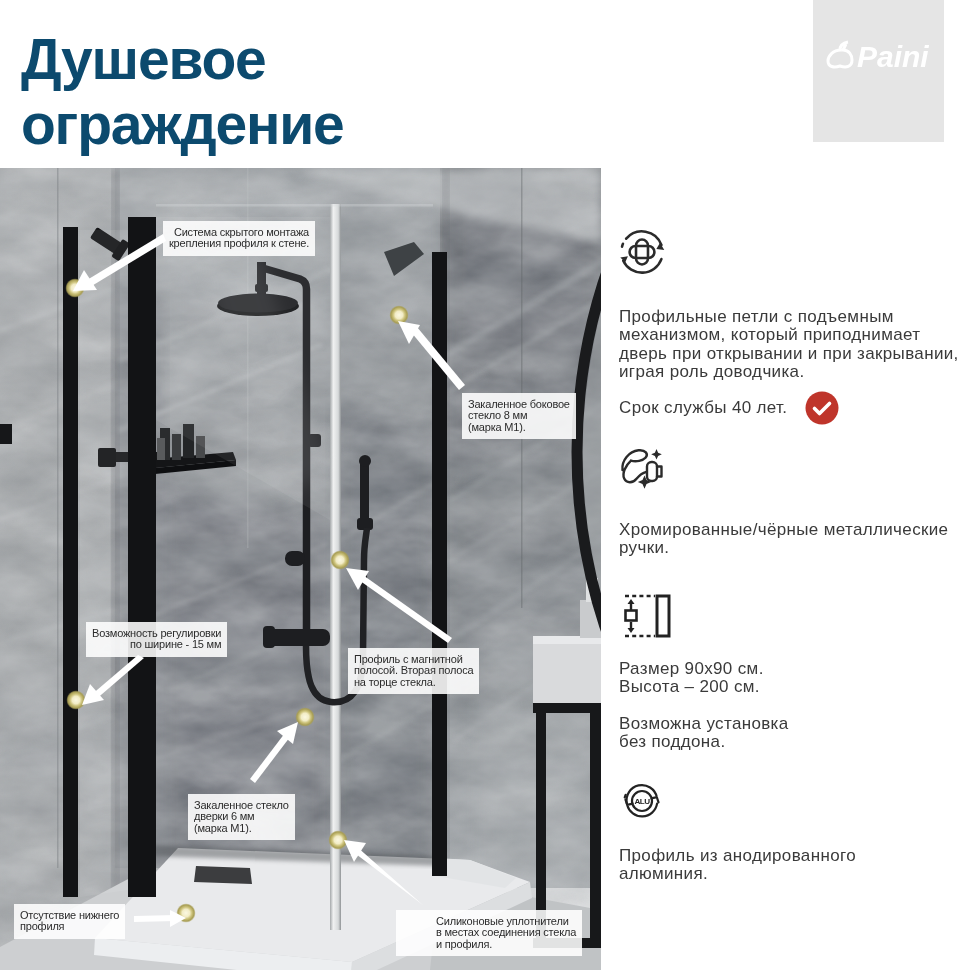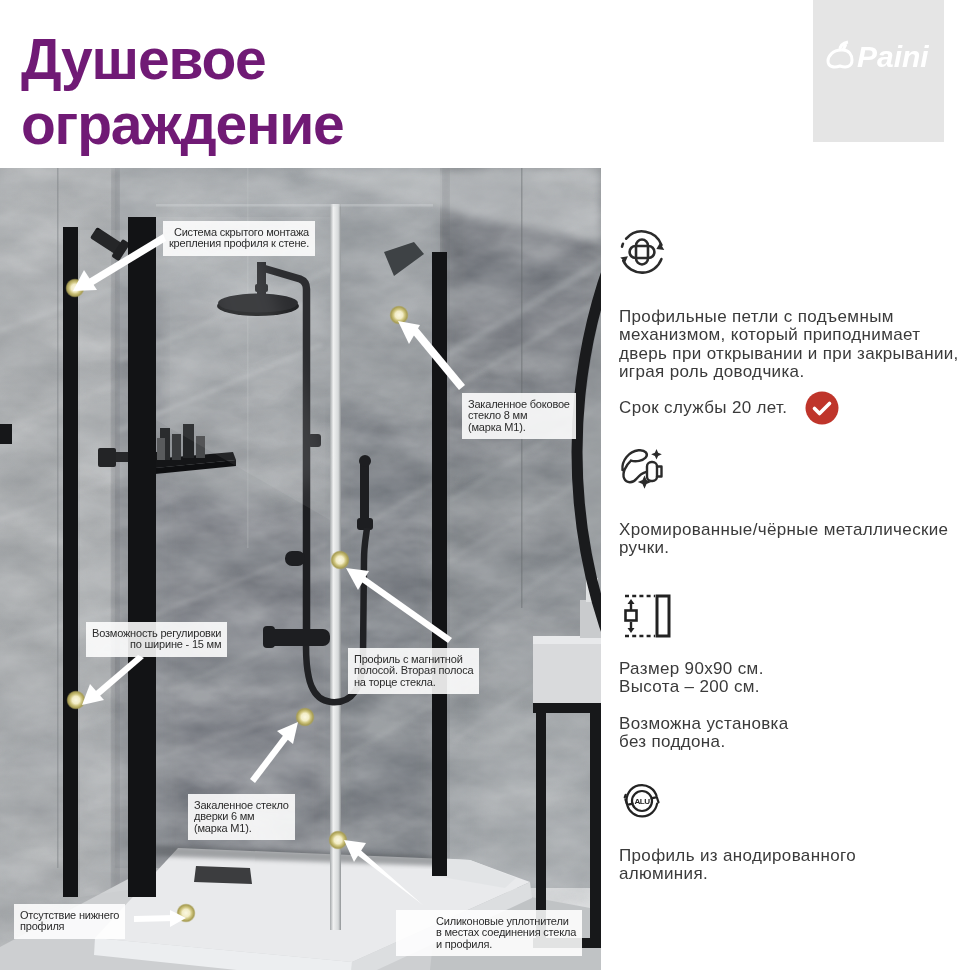--- a/index.html
+++ b/index.html
@@ -6,21 +6,21 @@
   body{width:961px;height:970px;background:#ffffff;position:relative;overflow:hidden;
        font-family:"Liberation Sans",sans-serif;}
   .abs{position:absolute;}
   .rtext{font-size:17px;line-height:18.4px;color:#3a3a3a;letter-spacing:0.35px;}
   .callout{position:absolute;background:rgba(255,255,255,0.88);color:#2b2b2b;
            font-size:11px;line-height:11.4px;padding:6px 6px;letter-spacing:-0.2px;white-space:nowrap;}
 </style>
 </head>
 <body>
 
-<div class="abs" style="left:21px;top:27px;width:560px;font-weight:bold;font-size:57px;line-height:65px;color:#701a75;letter-spacing:-1.2px;">Душевое<br>ограждение</div>
+<div class="abs" style="left:21px;top:27px;width:560px;font-weight:bold;font-size:57px;line-height:65px;color:#0c4a6e;letter-spacing:-1.2px;">Душевое<br>ограждение</div>
 
 <div class="abs" style="left:813px;top:0;width:131px;height:142px;background:#e5e5e5;">
   <svg width="131" height="142" viewBox="0 0 131 142">
     <g fill="none" stroke="#ffffff" stroke-width="3">
       <path d="M 28 50 C 20 50 15 56 15 61 C 15 67 21 68 27 66 C 33 68 39 67 39 60 C 39 55 36 50 30 50 L 33 44 M 27 50 C 27 46 30 43 35 42"></path>
     </g>
     <text x="44" y="67" fill="#ffffff" font-size="30" font-style="italic" font-weight="bold" font-family="Liberation Sans, sans-serif">Paini</text>
   </svg>
 </div>
 
@@ -304,21 +304,21 @@
   <path d="M 46.1 32.7 A 22.5 22.5 0 0 1 4.6 34.5"></path>
   <path d="M 3.3 19.2 A 22.5 22.5 0 0 1 4.3 16.1"></path>
   <path d="M 44.6 14.9 l 4.6 7.8 l -8.6 -1.0 z" fill="#2b2b2b" stroke="none"></path>
   <path d="M 6.8 36.1 l -5.4 -5.0 l 8.3 -1.4 z" fill="#2b2b2b" stroke="none"></path>
   <rect x="18.5" y="11.5" width="13" height="27" rx="6.5"></rect>
   <rect x="11.5" y="18.5" width="27" height="13" rx="6.5"></rect>
 </svg>
 
 <div class="abs rtext" style="left:619px;top:308px;width:345px;">Профильные петли с подъемным<br>механизмом, который приподнимает<br>дверь при открывании и при закрывании,<br>играя роль доводчика.</div>
 
-<div class="abs rtext" style="left:619px;top:399px;">Срок службы 20 лет.</div>
+<div class="abs rtext" style="left:619px;top:399px;">Срок службы 40 лет.</div>
 
 <svg class="abs" style="left:805px;top:391px;" width="34" height="34" viewBox="0 0 34 34">
   <circle cx="17" cy="17" r="16.5" fill="#bf352b"></circle>
   <path d="M 9.5 17.5 l 5 5 l 10 -10" fill="none" stroke="#ffffff" stroke-width="3.6" stroke-linecap="round" stroke-linejoin="round"></path>
 </svg>
 
 <svg class="abs" style="left:617px;top:446px;" width="48" height="46" viewBox="0 0 48 46" fill="none" stroke="#2b2b2b" stroke-width="2.4" stroke-linecap="round" stroke-linejoin="round">
   <path d="M 5.5 24 C 4.5 14.5 12 5.5 21.5 4.3 C 28.5 3.6 31.8 8 28.5 11.8 C 26 14.7 19 16 14 14.6 M 14 14.6 C 8.5 19.5 4.8 27.5 7.2 32.6 C 9.7 37.8 16 37.2 19.5 32.8 C 22 29.6 25.5 26.8 29.5 25.8"></path>
   <rect x="30" y="16" width="10" height="19" rx="4.5"></rect>
   <path d="M 40 20.5 l 4.5 0 l 0 10 l -4.5 0"></path>

